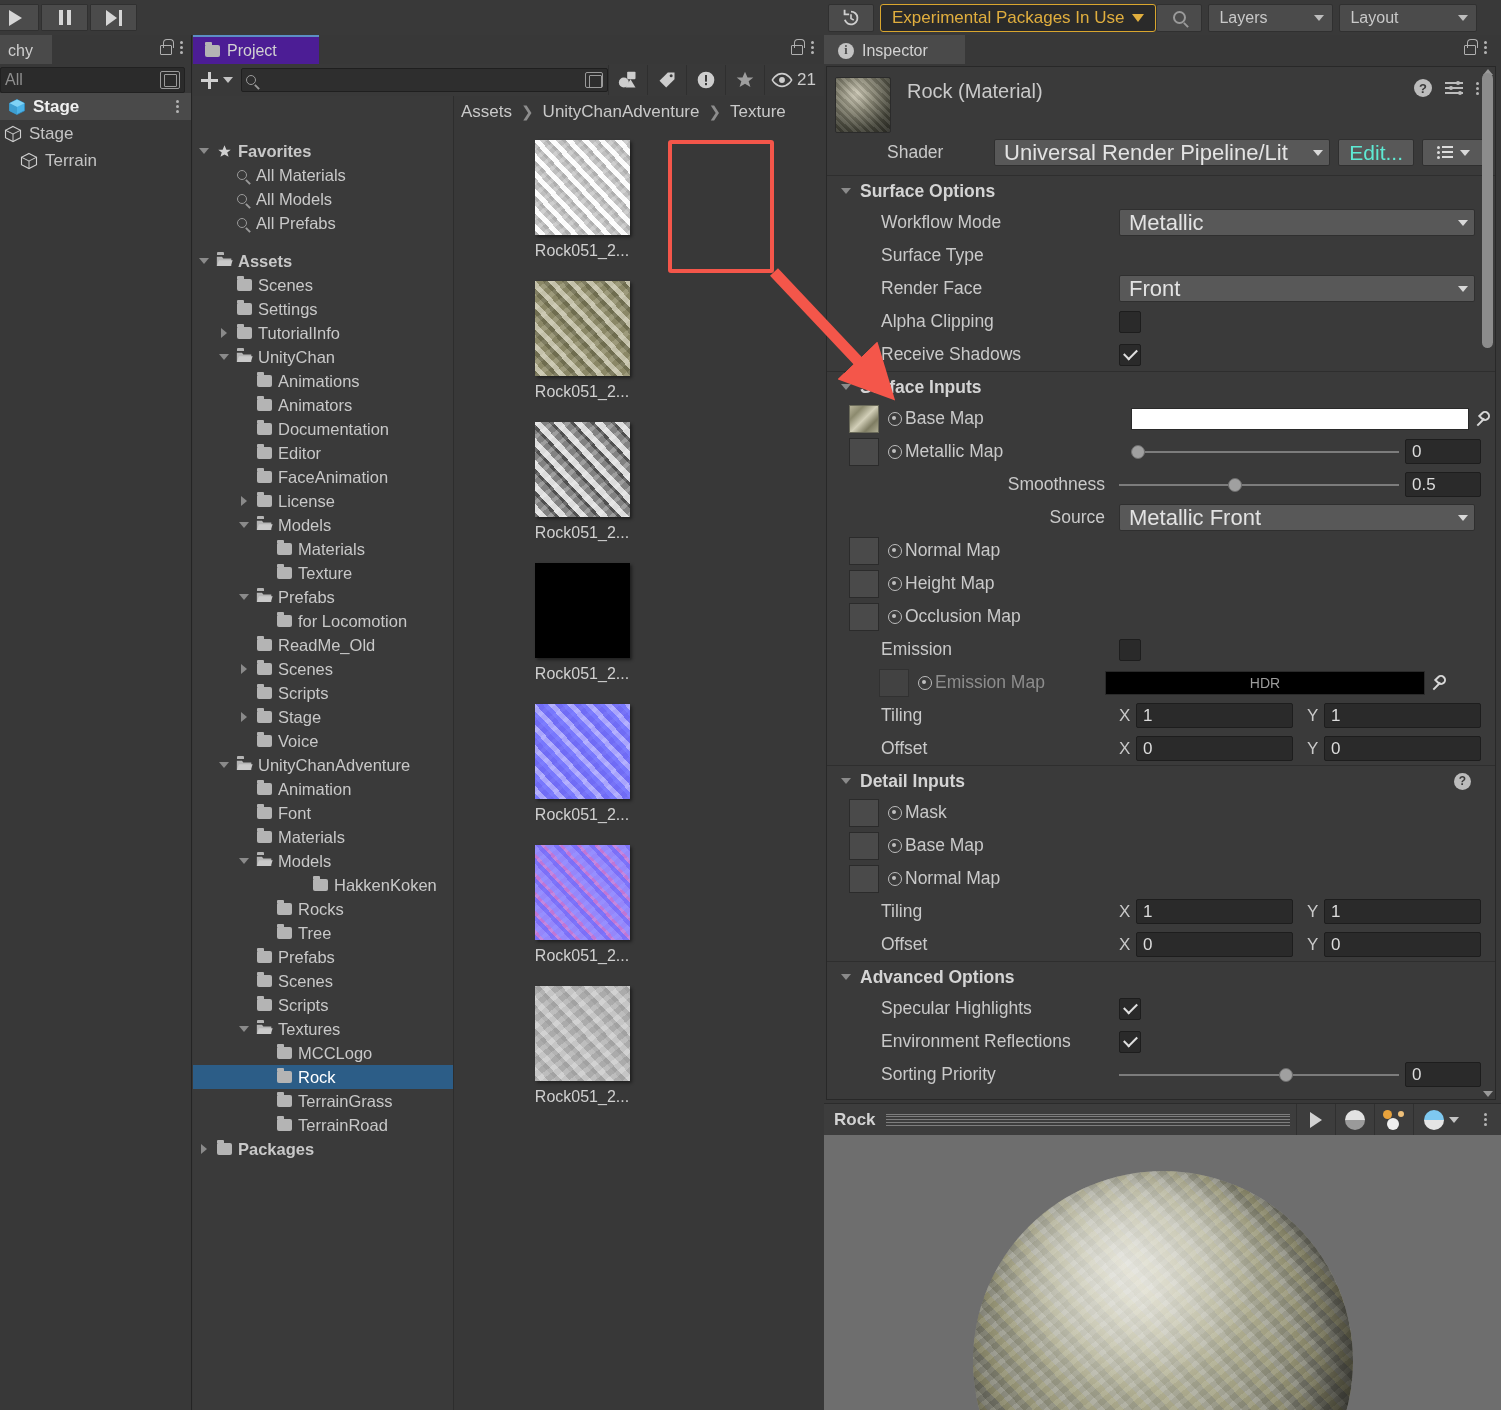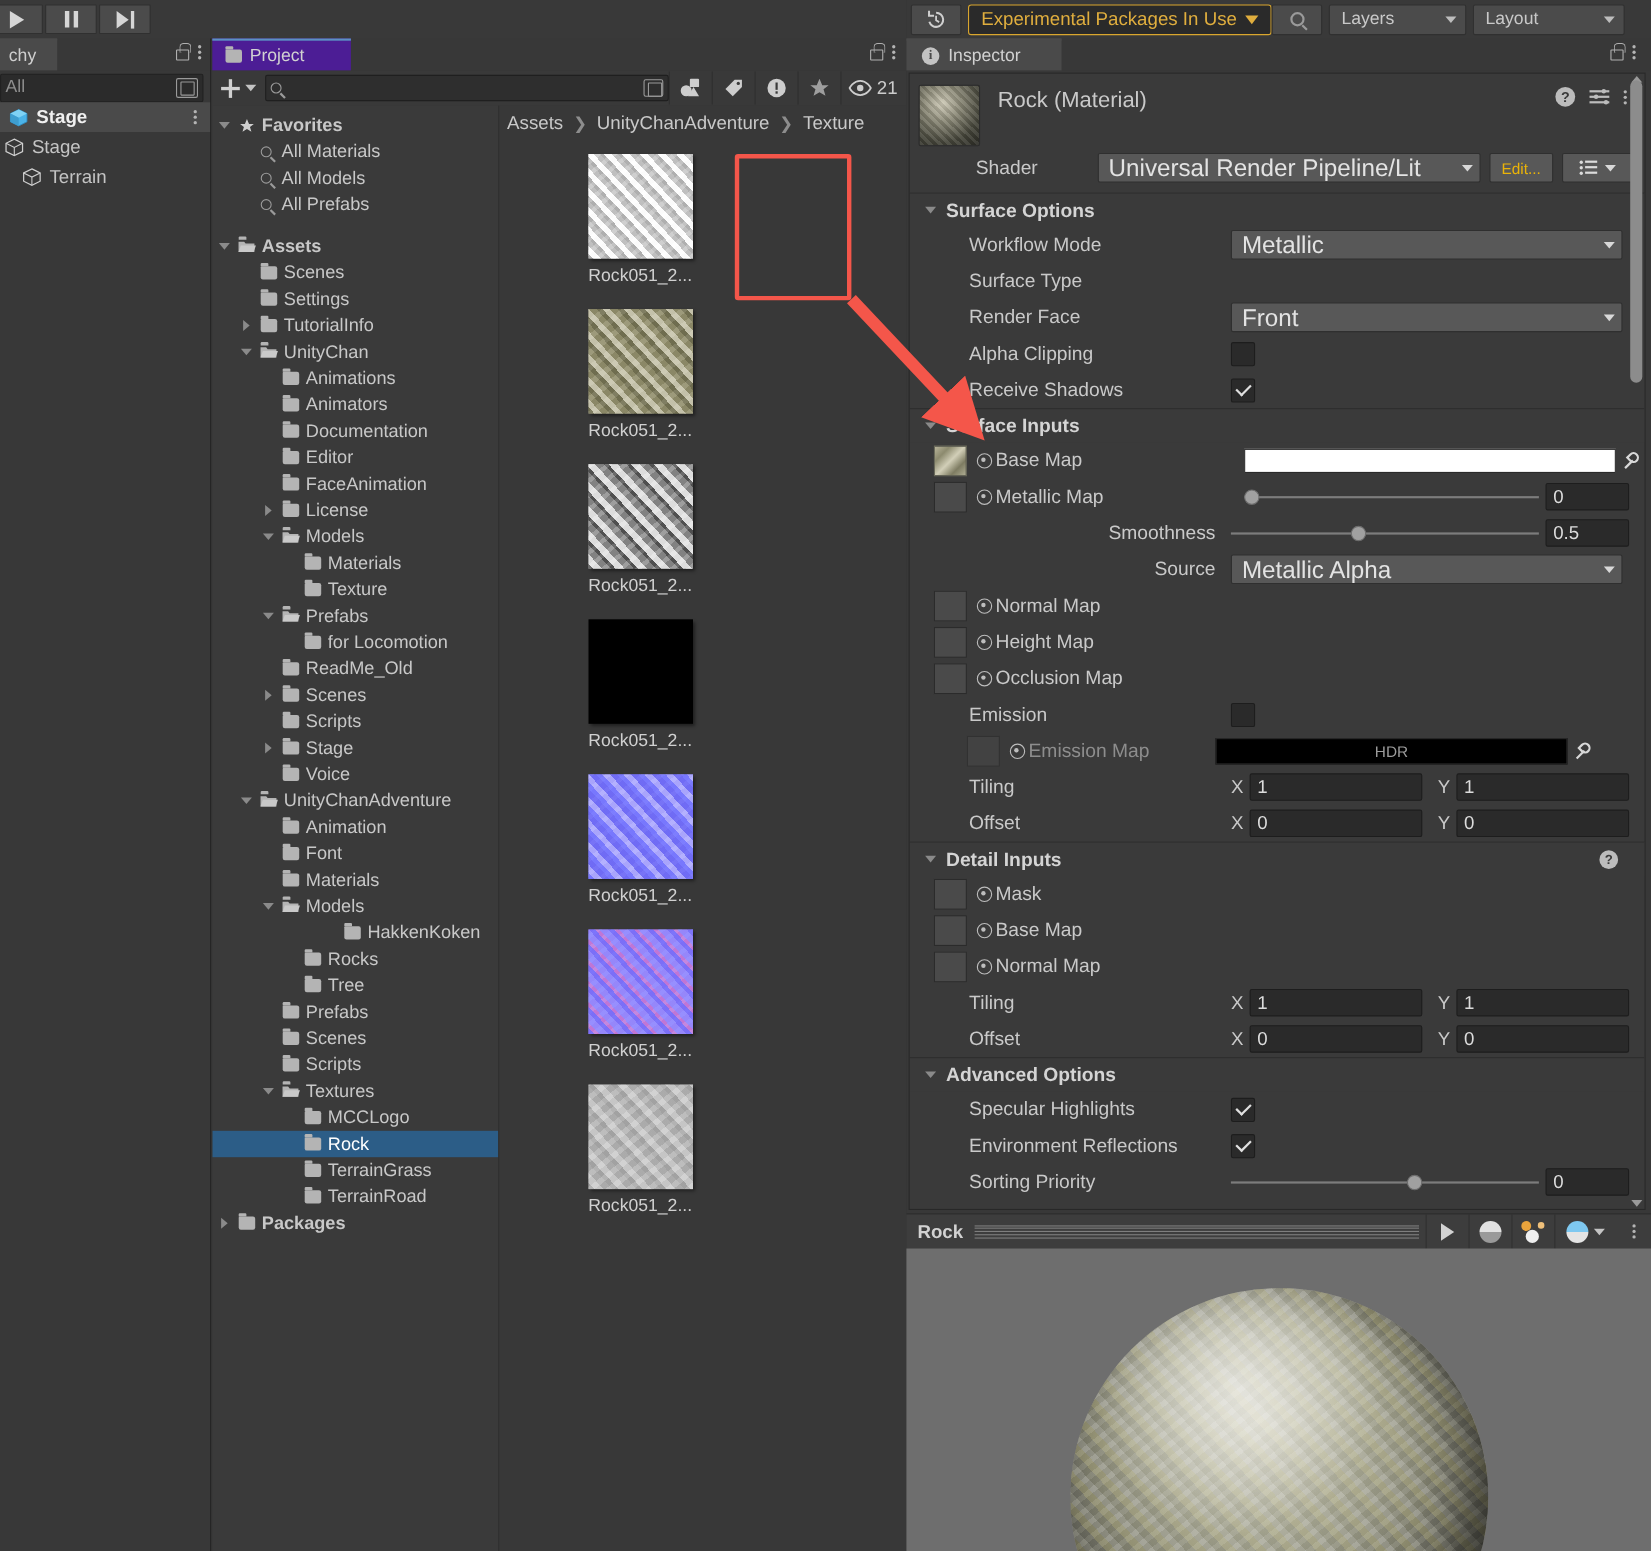--- a/index.html
+++ b/index.html
@@ -117,21 +117,21 @@
   .ic-presets i:nth-child(2){top:6px;}
   .ic-presets i:nth-child(3){top:11px;}
   .ic-presets b{position:absolute;width:4px;height:4px;background:#bcbcbc;border-radius:50%;top:0;left:11px;}
   .ic-presets b.b2{top:5px;left:4px;}
   .ic-presets b.b3{top:10px;left:13px;}
 
   .shader-row{display:flex;align-items:center;padding:6px 10px 9px 8px;gap:8px;}
   .shader-lbl{font-size:17.5px;color:#c9c9c9;width:104px;padding-left:52px;}
   .dropdown{background:#585858;border:1px solid #2f2f2f;border-radius:2px;height:27px;display:flex;align-items:center;justify-content:space-between;padding:0 6px 0 9px;font-size:22px;color:#e3e3e3;}
   .dropdown .cap{width:0;height:0;border-left:5px solid transparent;border-right:5px solid transparent;border-top:6px solid #d8d8d8;}
-  .btn-edit{height:27px;background:#585858;border:1px solid #2f2f2f;border-radius:2px;font-size:14px;color:#eab308;display:flex;align-items:center;justify-content:center;padding:0 10px;}
+  .btn-edit{height:27px;background:#585858;border:1px solid #2f2f2f;border-radius:2px;font-size:21px;color:#5eead4;display:flex;align-items:center;justify-content:center;padding:0 10px;}
   .btn-list{height:27px;width:66px;background:#585858;border:1px solid #2f2f2f;border-radius:2px;display:flex;align-items:center;justify-content:center;gap:7px;}
   .ic-list{width:16px;height:13px;position:relative;}
   .ic-list i{position:absolute;right:0;width:11px;height:2px;background:#dcdcdc;}
   .ic-list i:nth-child(1){top:0;}.ic-list i:nth-child(2){top:5px;}.ic-list i:nth-child(3){top:10px;}
   .ic-list b{position:absolute;left:0;width:3px;height:3px;background:#dcdcdc;border-radius:50%;}
   .ic-list b:nth-of-type(1){top:0;}.ic-list b:nth-of-type(2){top:5px;}.ic-list b:nth-of-type(3){top:10px;}
 
   .sect-head{height:31px;display:flex;align-items:center;gap:9px;padding-left:14px;font-size:17.5px;font-weight:bold;color:#d4d4d4;border-top:1px solid #2e2e2e;background:#3a3a3a;position:relative;}
   .prow{height:33px;display:flex;align-items:center;font-size:17.5px;color:#c9c9c9;position:relative;}
   .plabel{width:292px;padding-left:54px;}
@@ -347,21 +347,21 @@
           <path d="M12 1C5 1 1.5 8 1.5 8S5 15 12 15s10.5-7 10.5-7S19 1 12 1z" fill="none" stroke="#cdcdcd" stroke-width="1.8"></path>
           <circle cx="12" cy="8" r="3.2" fill="#cdcdcd"></circle>
         </svg>
         <span>21</span>
       </div>
     </div>
 
     <div class="proj-body">
 
       <div class="tree" id="tree">
-          <div class="trow" style="padding-left: 4px;">
+          <div class="trow" style="padding-left: 4px; margin-top: 37px;">
             <span class="arrow-slot">
               <span class="tri-d-s"></span>
             </span>
             <span class="star"><svg width="15" height="15" viewBox="0 0 24 24">
                 <path d="M12 2l3 7h7l-5.6 4.4 2.1 7.1L12 16.6 5.5 20.5l2.1-7.1L2 9h7z" fill="#d0d0d0"></path>
               </svg></span>
             <span style="font-weight: bold;">Favorites</span>
           </div>
           <div class="trow" style="padding-left: 24px;">
             <span class="arrow-slot"></span>
@@ -790,21 +790,21 @@
             <span class="plabel r">Smoothness</span>
             <div class="slider" style="max-width: 280px;">
               <div class="track"></div>
               <div class="knob" style="left: 39%;"></div>
             </div>
             <div class="numfield" style="margin-left: 6px; ">0.5</div>
           </div>
           <div class="prow">
             <span class="plabel r">Source</span>
             <div class="dropdown" style="width: 356px; margin-left: 0px;">
-              <span>Metallic Alpha</span>
+              <span>Metallic Front</span>
               <span class="cap"></span>
             </div>
           </div>
           <div class="prow">
             <div class="texslot"></div>
             <span class="radio-ic"></span>
             <span class="slot-label" style="width: 226px;">Normal Map</span>
           </div>
           <div class="prow">
             <div class="texslot"></div>

